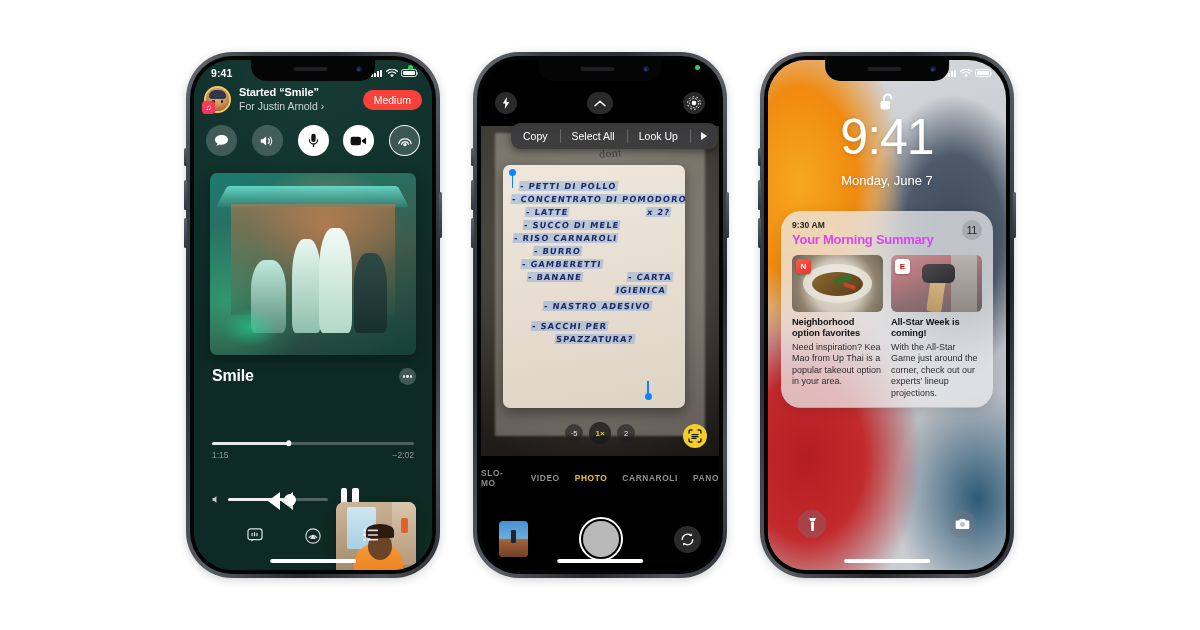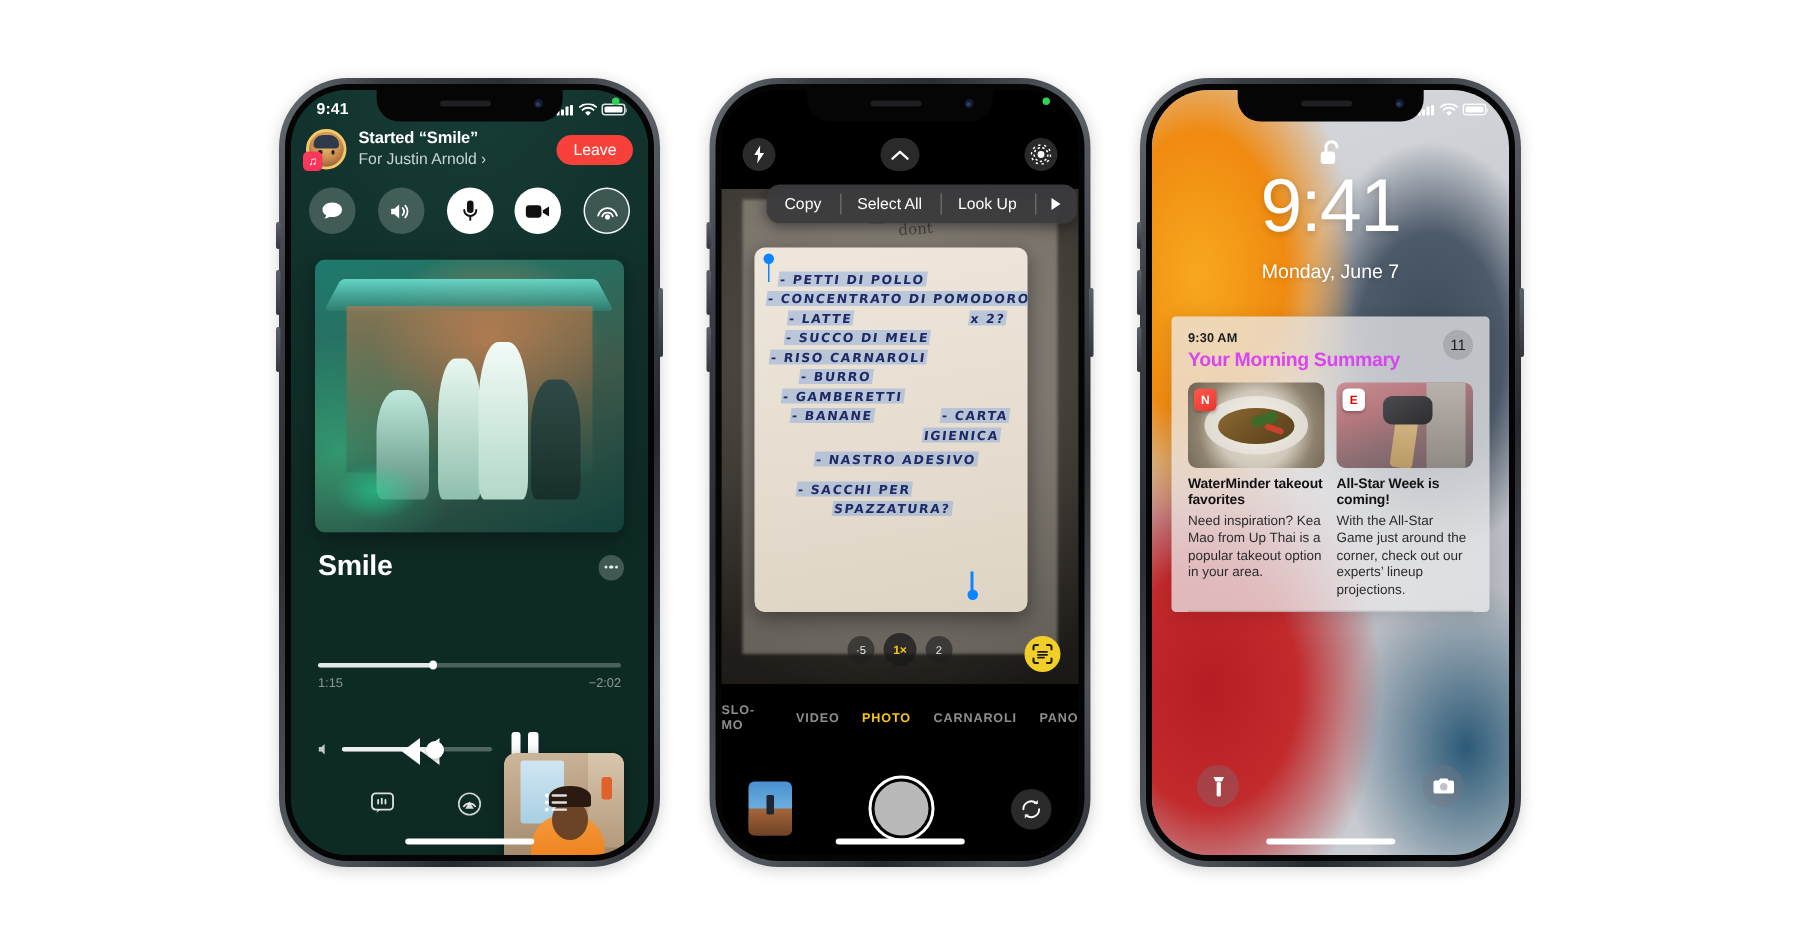--- a/index.html
+++ b/index.html
@@ -110,21 +110,21 @@
       linear-gradient(160deg,#1d7a6e 0%, #2a6d5e 30%, #3e5a4b 55%, #12403a 100%);
     box-shadow:0 4px 14px rgba(0,0,0,.35);
   }
   .aa-ceiling{position:absolute;top:6%;left:6%;right:6%;height:13%;background:linear-gradient(180deg,#6fe6d6,#2f7f72);transform:perspective(90px) rotateX(28deg);border-radius:3px;opacity:.85;}
   .aa-wall{position:absolute;top:17%;left:10%;right:10%;bottom:22%;background:linear-gradient(180deg,rgba(210,120,70,.55),rgba(40,90,80,.35));}
   .aa-fig{position:absolute;bottom:12%;border-radius:40% 40% 12% 12%;}
   .aa-glow{position:absolute;inset:0;background:radial-gradient(closest-side at 20% 85%, rgba(30,230,160,.5), rgba(0,0,0,0) 70%);}
 
   .track-info { position:absolute; top:306px; left:18px; right:16px; display:flex; align-items:center; }
   .track-text{flex:1;line-height:1.3;}
-  .track-name{color:#fff;font-size:19px;font-weight:bold;letter-spacing:-.2px;}
+  .track-name{color:#fff;font-size:16px;font-weight:bold;letter-spacing:-.2px;}
   .track-artist{color:#cfdad5;font-size:12.5px;}
   .more-btn{width:17px;height:17px;border-radius:50%;background:rgba(255,255,255,.22);display:flex;align-items:center;justify-content:center;gap:1.5px;}
   .more-btn b{width:2.3px;height:2.3px;border-radius:50%;background:#e3ece9;display:block;}
 
   .scrub { position:absolute; top:382px; left:18px; right:18px; }
   .scrub-track{height:2.6px;border-radius:2px;background:rgba(255,255,255,.26);position:relative;}
   .scrub-fill{position:absolute;left:0;top:0;bottom:0;width:38%;background:rgba(255,255,255,.85);border-radius:2px;}
   .scrub-knob{position:absolute;left:38%;top:50%;transform:translate(-50%,-50%);width:5.5px;height:5.5px;border-radius:50%;background:#fff;}
   .scrub-times{display:flex;justify-content:space-between;margin-top:5px;font-size:8.5px;color:rgba(255,255,255,.5);font-weight:500;}
 
@@ -231,21 +231,21 @@
       radial-gradient(58% 44% at 13% 24%, #f7a81f 0%, #f08a10 42%, rgba(240,138,16,0) 76%),
       radial-gradient(46% 34% at 78% 34%, #3d4a5a 0%, #4d5a6a 45%, rgba(77,90,106,0) 80%),
       radial-gradient(62% 40% at 16% 78%, #b51d24 0%, #c22a2c 40%, rgba(194,42,44,0) 78%),
       radial-gradient(48% 30% at 88% 86%, #2c5a77 0%, rgba(44,90,119,0) 72%),
       linear-gradient(160deg,#d8dade 0%, #c4c7cc 40%, #b9bcc2 70%, #cfd2d6 100%);
   }
   .lock-icon{position:absolute;top:33px;left:50%;transform:translateX(-50%);z-index:20;}
   .lock-time{position:absolute;top:52px;left:0;right:0;text-align:center;color:#fff;font-size:50px;font-weight:300;letter-spacing:-1px;line-height:1;text-shadow:0 1px 5px rgba(0,0,0,.18);z-index:20;font-family:"Liberation Sans",sans-serif;}
   .lock-date{position:absolute;top:113px;left:0;right:0;text-align:center;color:#fff;font-size:13px;font-weight:500;text-shadow:0 1px 4px rgba(0,0,0,.2);z-index:20;}
   .summary-card{
-    position:absolute; top:151px; left:13px; right:13px; border-radius:3px; z-index:22;
+    position:absolute; top:151px; left:13px; right:13px; border-radius:20px; z-index:22;
     background:rgba(236,236,238,.74); backdrop-filter:blur(16px); overflow:hidden;
     box-shadow:0 2px 12px rgba(0,0,0,.12);
   }
   .sc-head{padding:9px 11px 0 11px;display:flex;align-items:flex-start;}
   .sc-head-texts{flex:1;}
   .sc-time{font-size:8.5px;font-weight:bold;color:#1c1c1e;letter-spacing:.1px;}
   .sc-title{font-size:13px;font-weight:bold;color:#d946ef;letter-spacing:-.25px;margin-top:2px;}
   .sc-badge{width:20px;height:20px;border-radius:50%;background:rgba(120,120,128,.33);color:#1c1c1e;font-size:10px;font-weight:500;display:flex;align-items:center;justify-content:center;flex:none;}
   .sc-grid{display:flex;gap:8px;padding:8px 11px 0 11px;}
   .sc-col{flex:1;min-width:0;}
@@ -323,21 +323,21 @@
             <div class="eyes">
                 <b></b>
                 <b></b>
               </div>
             <div class="sp-badge">♫</div>
           </div>
           <div class="sp-texts">
             <div class="sp-title">Started “Smile”</div>
             <div class="sp-sub">For Justin Arnold ›</div>
           </div>
-          <div class="leave-btn">Leave</div>
+          <div class="leave-btn">Medium</div>
         </div>
         <div class="ft-controls">
           <div class="ft-btn dark">
             <svg width="15" height="13" viewBox="0 0 16 14">
                 <path d="M8 1C4 1 1 3.3 1 6.2c0 1.7 1 3.2 2.7 4.1-.2.9-.7 1.7-1.4 2.3 1.4-.1 2.7-.6 3.7-1.3.6.1 1.3.2 2 .2 4 0 7-2.3 7-5.3S12 1 8 1z" fill="#fff"></path>
               </svg>
           </div>
           <div class="ft-btn dark">
             <svg width="16" height="14" viewBox="0 0 18 14">
                 <path d="M2 5h2.4L8 1.8v10.4L4.4 9H2z" fill="#fff"></path>
@@ -650,21 +650,21 @@
 
         <div class="sc-grid">
           <div class="sc-col">
             <div class="sc-img food">
               <div class="plate"></div>
               <div class="noodles"></div>
               <div class="veg"></div>
               <div class="chili"></div>
               <div class="app-chip chip-news">N</div>
             </div>
-            <div class="sc-h">WaterMinder takeout favorites</div>
+            <div class="sc-h">Neighborhood option favorites</div>
             <div class="sc-b">Need inspiration? Kea Mao from Up Thai is a popular takeout option in your area.</div>
           </div>
           <div class="sc-col">
             <div class="sc-img sport">
               <div class="sleeve"></div>
               <div class="bat"></div>
               <div class="glove"></div>
               <div class="app-chip chip-espn">E</div>
             </div>
             <div class="sc-h">All-Star Week is coming!</div>

